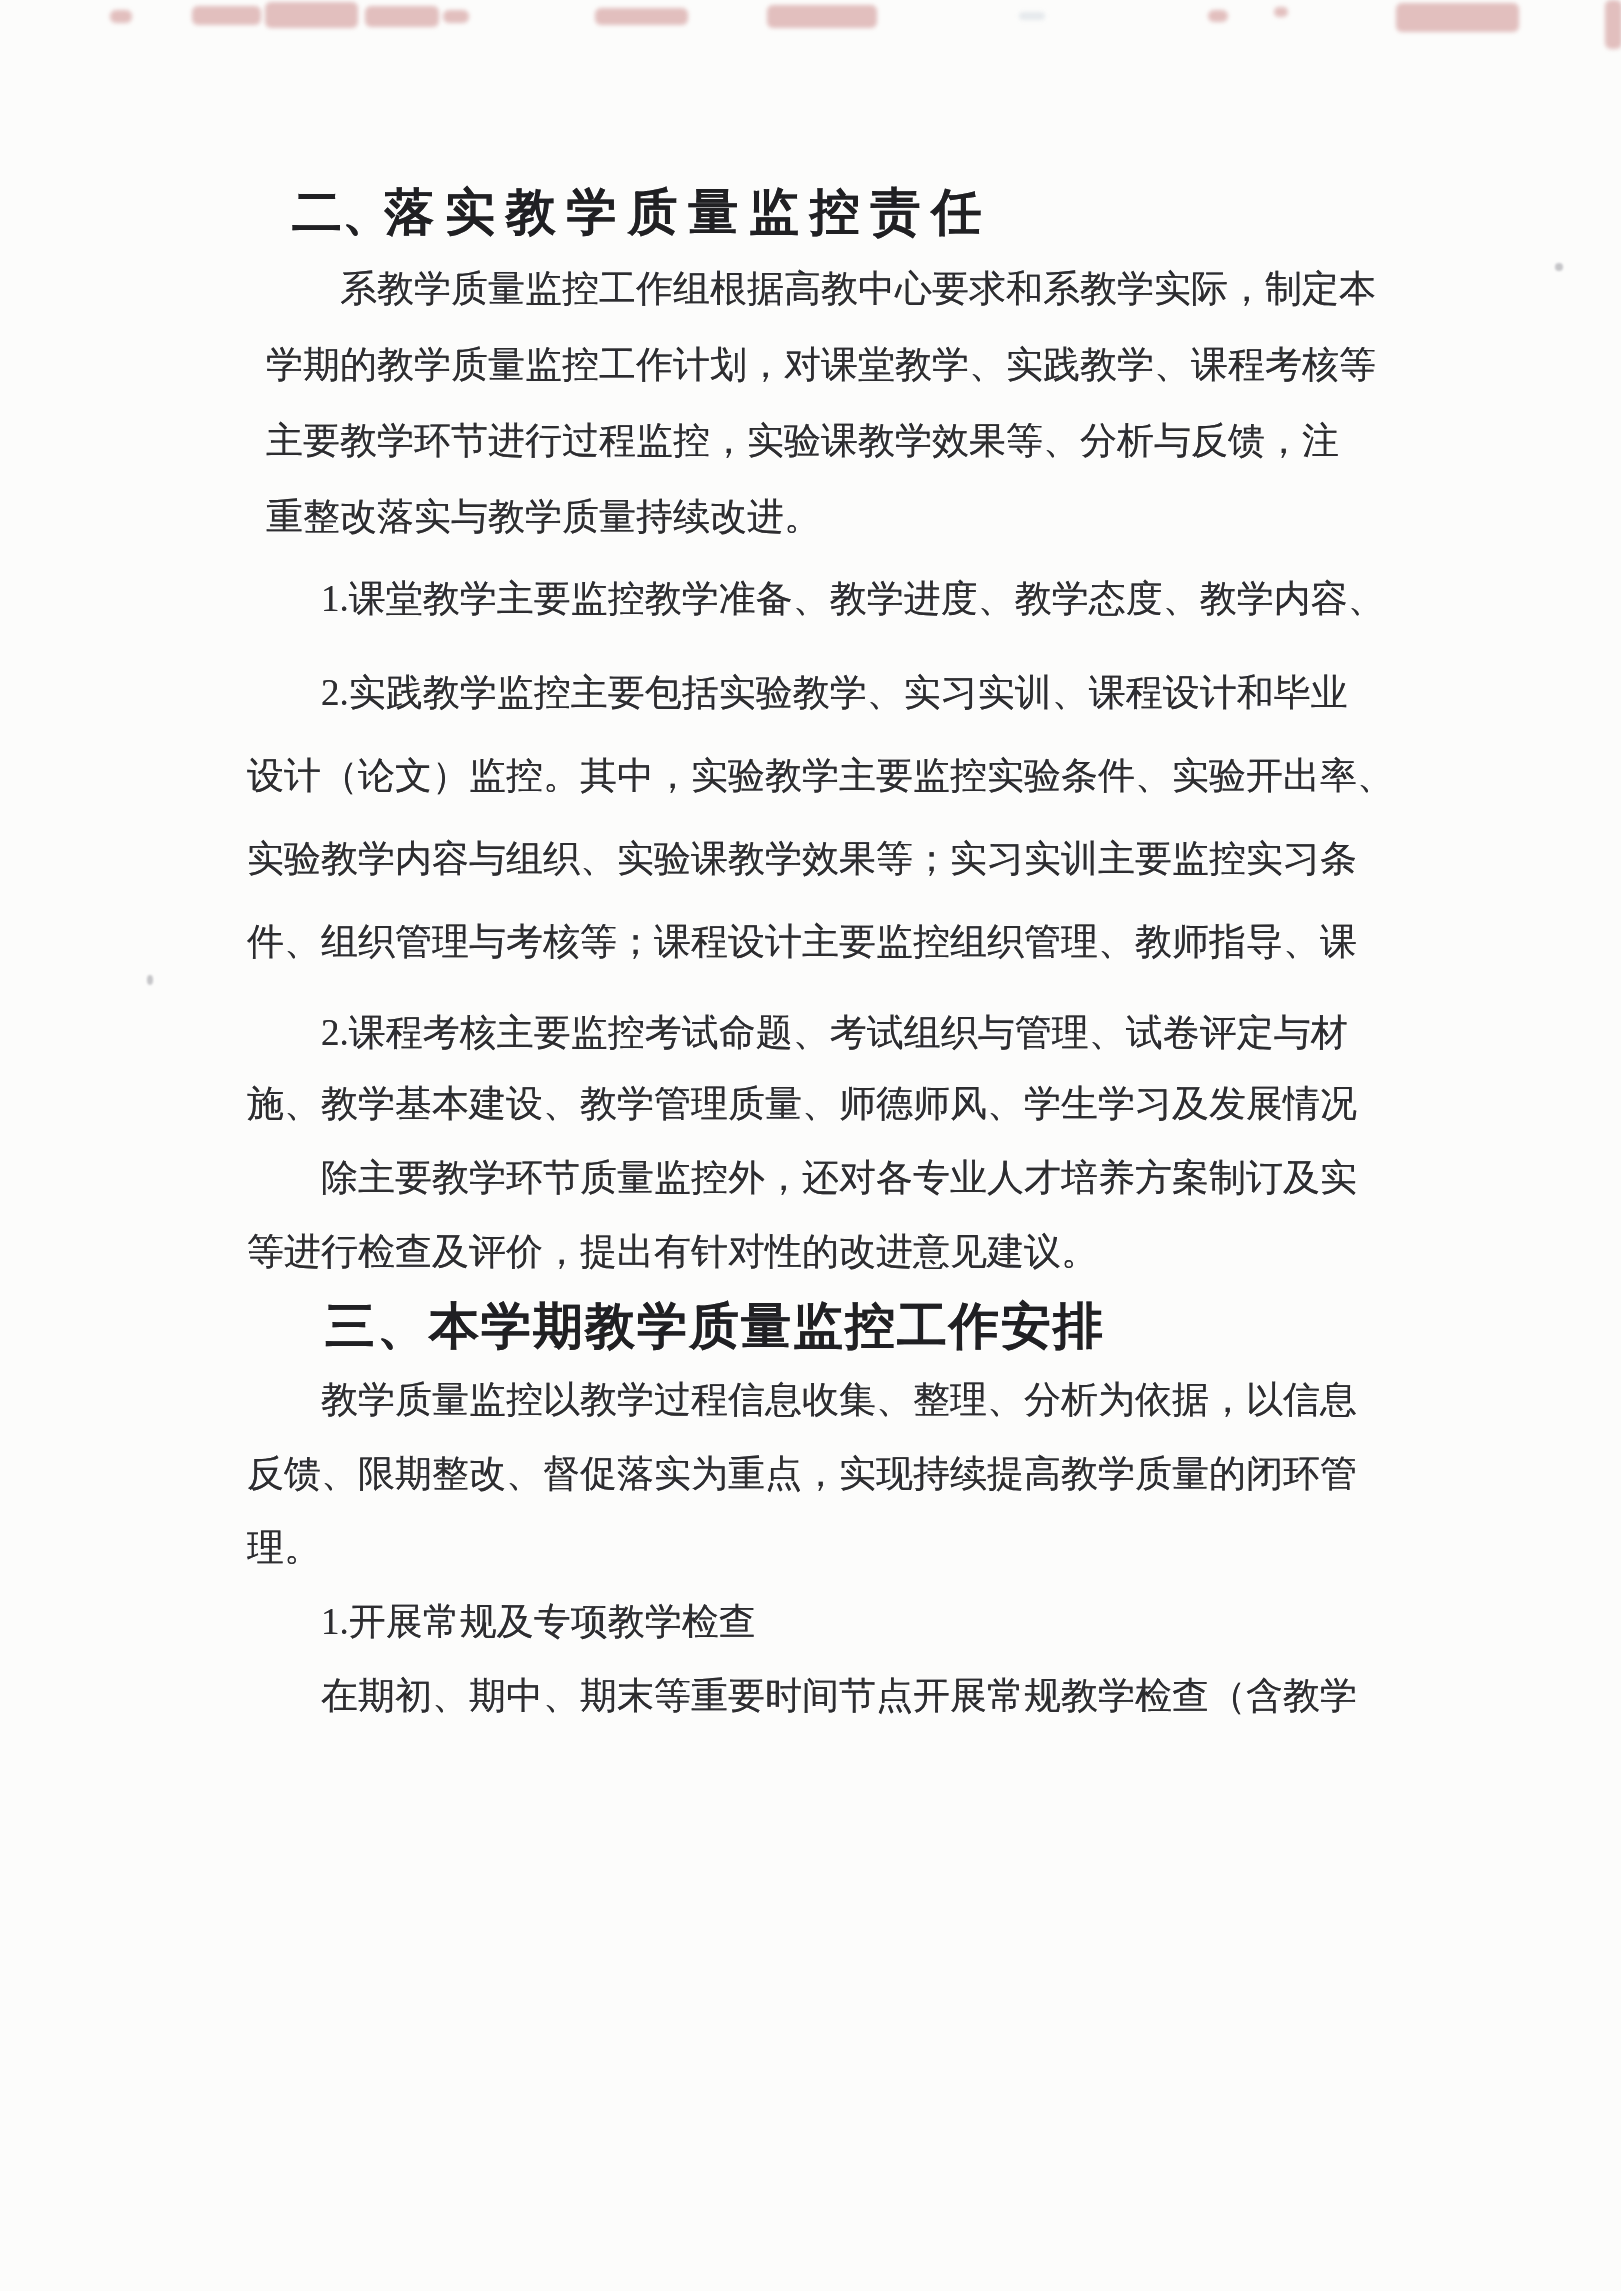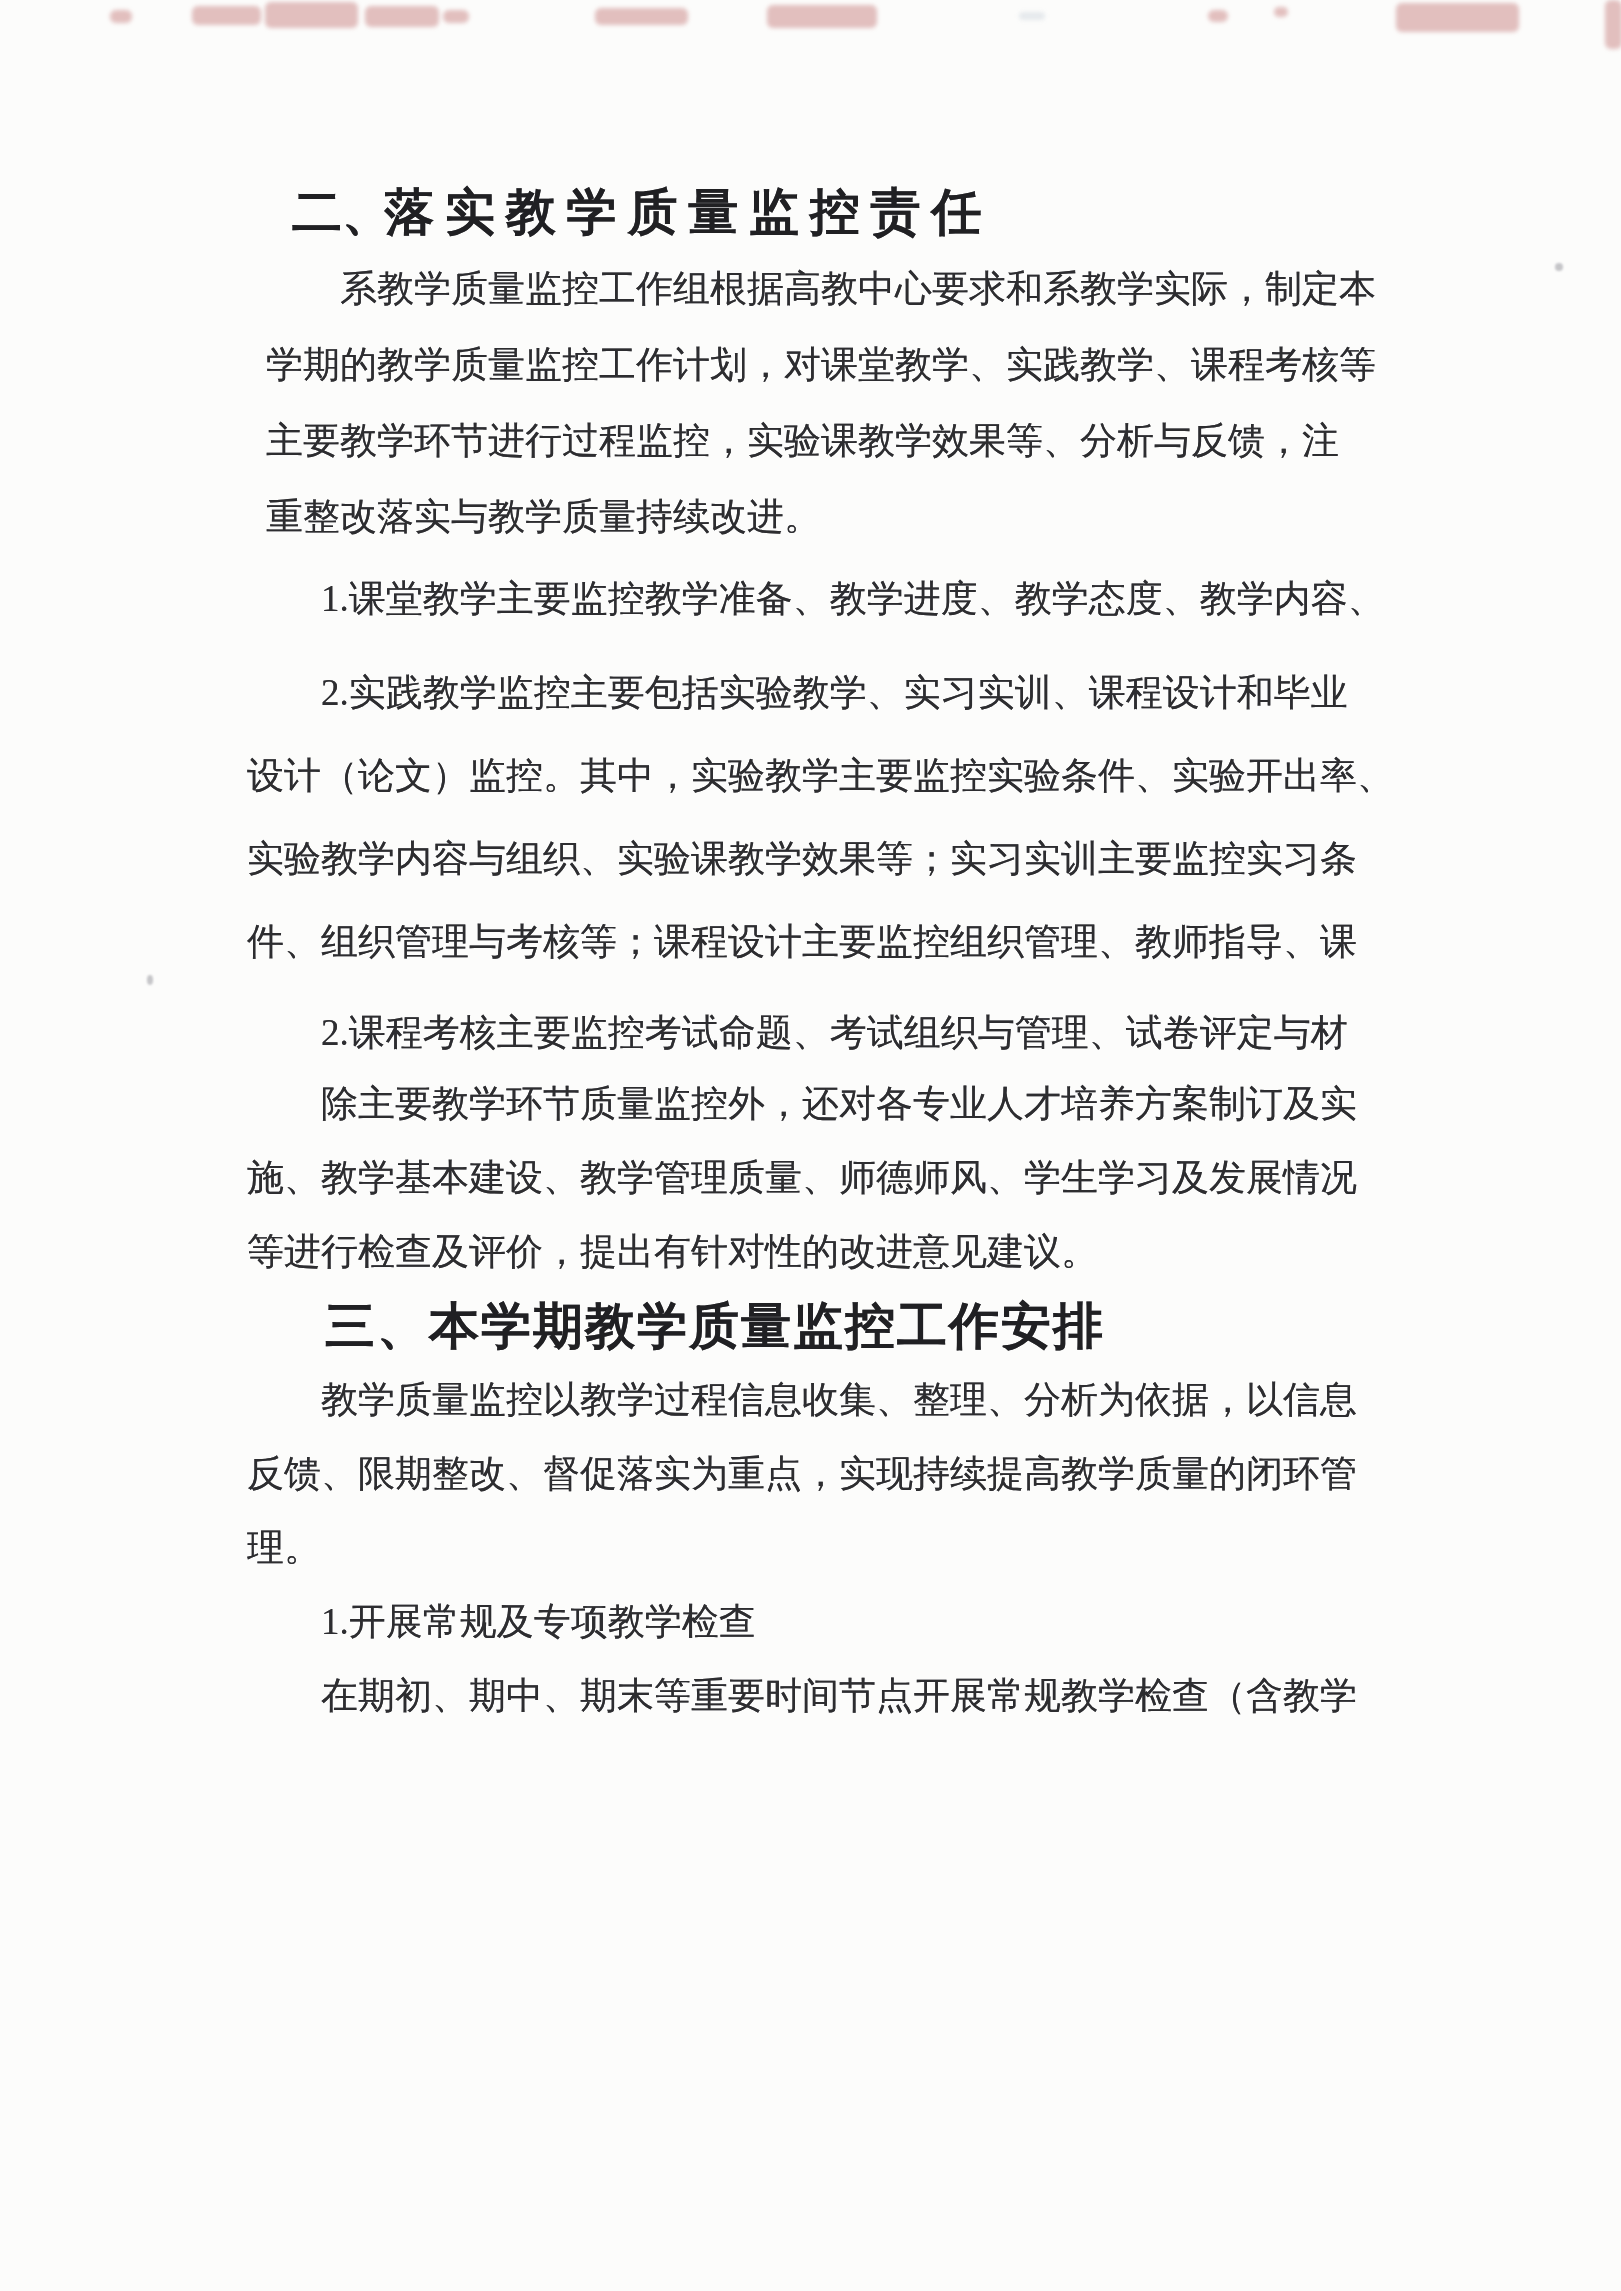--- a/index.html
+++ b/index.html
@@ -97,22 +97,22 @@
       <div class="blk para">
         <div class="line indent">2.实践教学监控主要包括实验教学、实习实训、课程设计和毕业</div>
         <div class="line">设计（论文）监控。其中，实验教学主要监控实验条件、实验开出率、</div>
         <div class="line">实验教学内容与组织、实验课教学效果等；实习实训主要监控实习条</div>
         <div class="line">件、组织管理与考核等；课程设计主要监控组织管理、教师指导、课</div>
       </div>
       <div class="blk para">
         <div class="line indent">2.课程考核主要监控考试命题、考试组织与管理、试卷评定与材</div>
       </div>
       <div class="blk para">
+        <div class="line">施、教学基本建设、教学管理质量、师德师风、学生学习及发展情况</div>
         <div class="line indent">除主要教学环节质量监控外，还对各专业人才培养方案制订及实</div>
-        <div class="line">施、教学基本建设、教学管理质量、师德师风、学生学习及发展情况</div>
         <div class="line">等进行检查及评价，提出有针对性的改进意见建议。</div>
       </div>
       <div class="blk heading lvl3"><span class="num">三、</span><span class="title">本学期教学质量监控工作安排</span></div>
       <div class="blk para">
         <div class="line indent">教学质量监控以教学过程信息收集、整理、分析为依据，以信息</div>
         <div class="line">反馈、限期整改、督促落实为重点，实现持续提高教学质量的闭环管</div>
         <div class="line">理。</div>
       </div>
       <div class="blk para">
         <div class="line indent">1.开展常规及专项教学检查</div>

